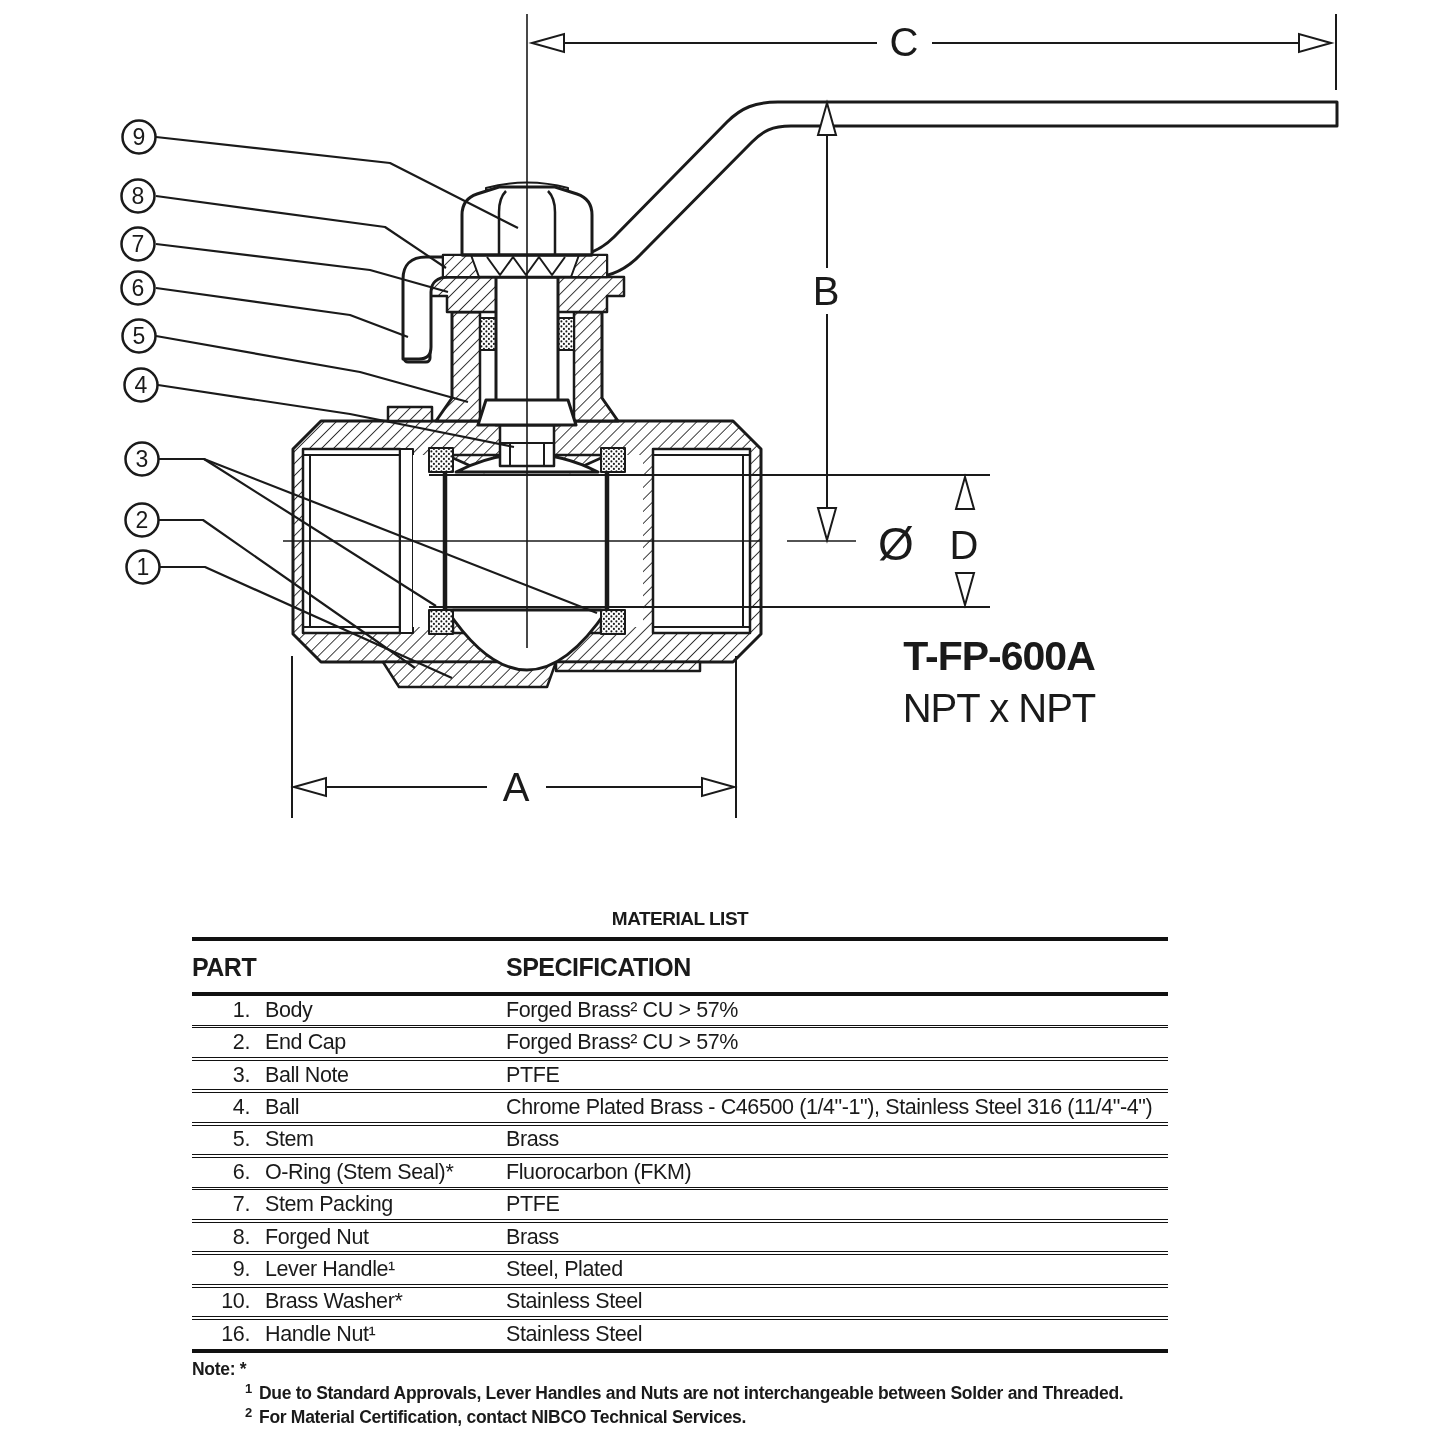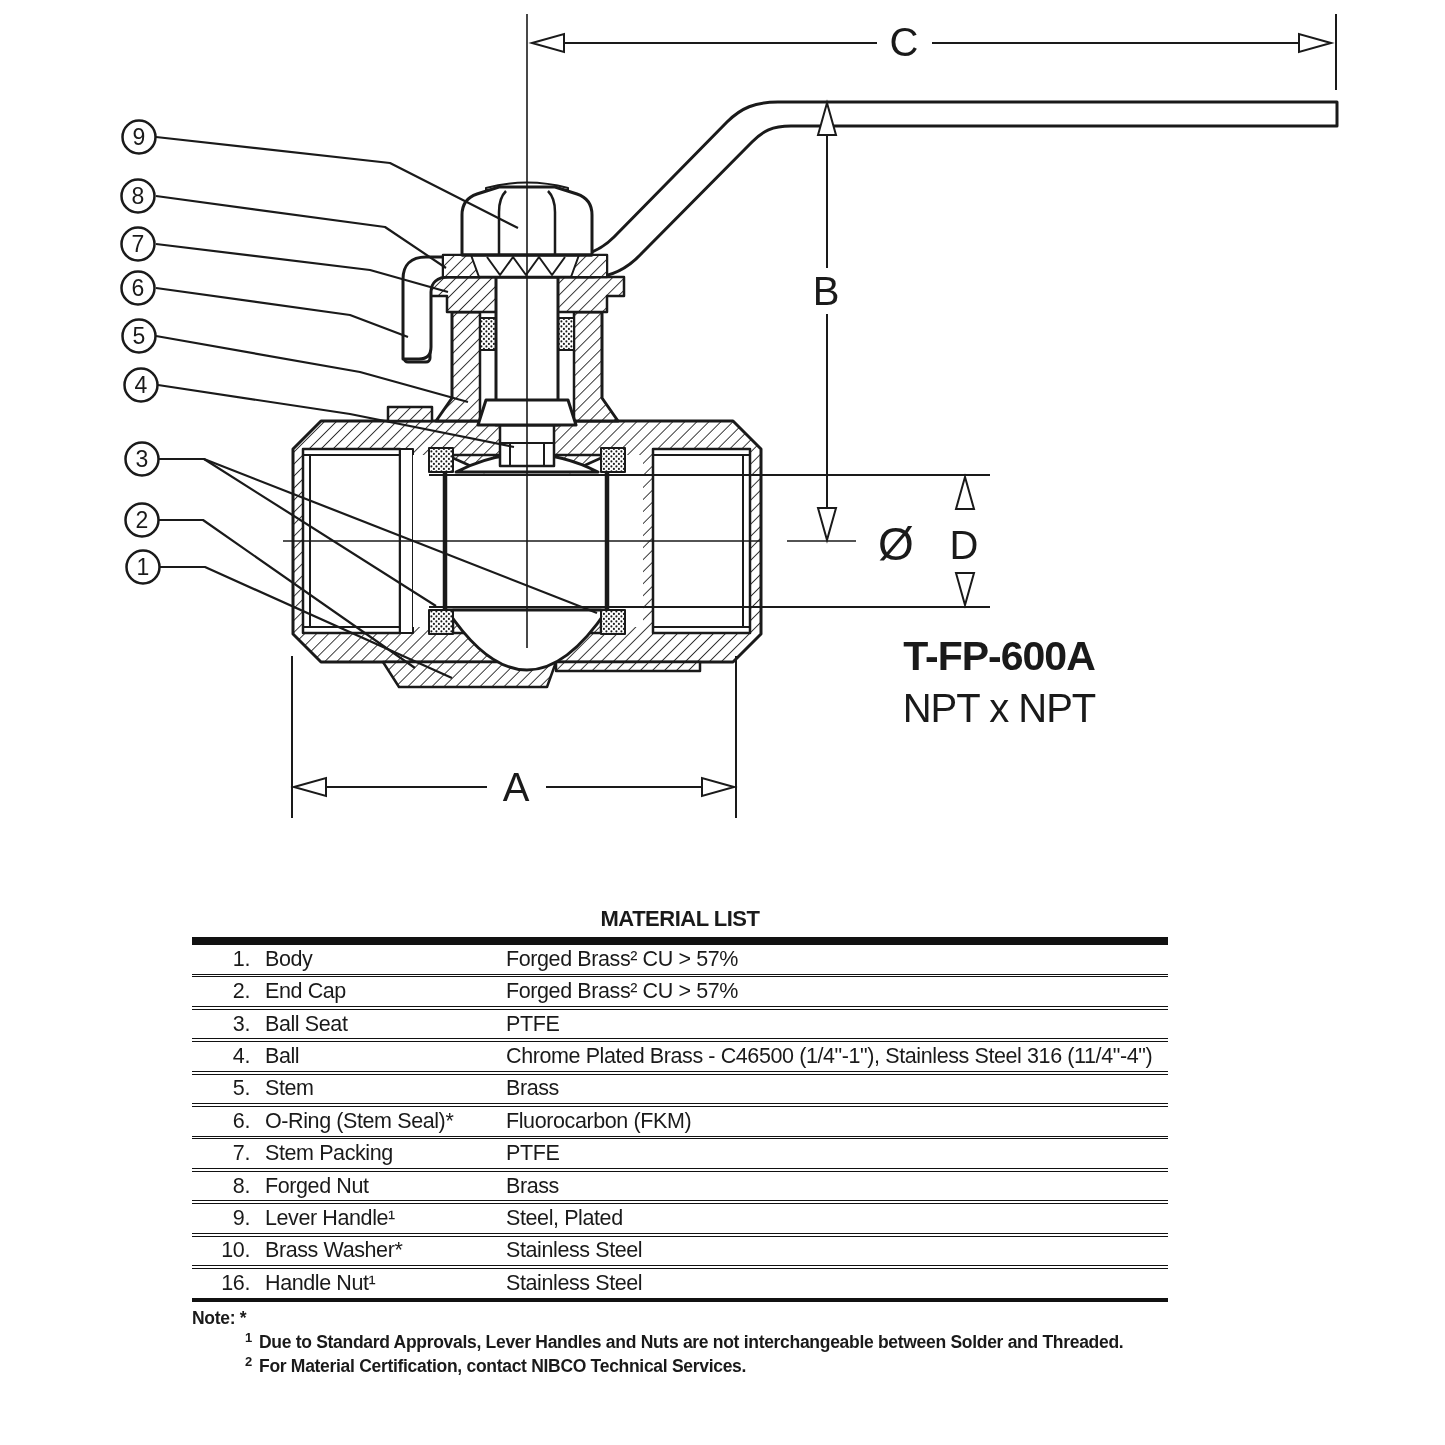--- a/index.html
+++ b/index.html
@@ -1,21 +1,21 @@
 <!DOCTYPE html>
 <html><head>
 <meta charset="utf-8">
 <style>
   html,body{margin:0;padding:0;background:#fff;width:1445px;height:1445px;overflow:hidden;}
   body{font-family:"Liberation Sans",sans-serif;color:#1a1a1a;}
   #stage{position:relative;width:1445px;height:1445px;background:#ffffff;}
   #drawing{position:absolute;left:0;top:0;}
   
   #mat{position:absolute;left:192px;top:903px;width:976px;}
-  .tbl-title{font-size:22px;font-weight:bold;letter-spacing:-0.5px;text-align:center;height:34px;line-height:32px;}
+  .tbl-title{font-size:19px;font-weight:bold;letter-spacing:-0.5px;text-align:center;height:34px;line-height:32px;}
   .rule-thick{border-top:4px solid #111;}
   .rule-bottom{border-top:4.5px solid #111;}
   .hdr{display:flex;padding-top:13px;padding-bottom:12px;}
   .hdr .c1{width:314px;font-size:25px;font-weight:bold;letter-spacing:-0.5px;line-height:26px;}
   .hdr .c2{flex:1;font-size:25px;font-weight:bold;letter-spacing:-0.5px;line-height:26px;}
   .row{display:flex;height:28.6px;align-items:center;font-size:21.5px;letter-spacing:-0.4px;}
   .row .num{width:58px;text-align:right;}
   .row .part{width:241px;padding-left:15px;}
   .row .spec{flex:1;}
   .sep{height:1.8px;border-top:1.4px solid #111;border-bottom:1.4px solid #111;}
@@ -221,37 +221,41 @@
 
   <g fill="#1a1a1a" text-anchor="middle">
     <text x="999" y="670" font-size="41" font-weight="bold" letter-spacing="-1">T-FP-600A</text>
     <text x="999" y="722" font-size="40" letter-spacing="-1">NPT x NPT</text>
   </g>
 </svg>
 
 <div id="mat">
   <div class="tbl-title">MATERIAL LIST</div>
   <div class="rule-thick"></div>
+  <div class="hdr">
+    <div class="c1">PART</div>
+    <div class="c2">SPECIFICATION</div>
+  </div>
   <div class="rule-thick"></div>
 
   <div class="row">
     <div class="num">1.</div>
     <div class="part">Body</div>
     <div class="spec">Forged Brass² CU &gt; 57%</div>
   </div>
   <div class="sep"></div>
   <div class="row">
     <div class="num">2.</div>
     <div class="part">End Cap</div>
     <div class="spec">Forged Brass² CU &gt; 57%</div>
   </div>
   <div class="sep"></div>
   <div class="row">
     <div class="num">3.</div>
-    <div class="part">Ball Seat</div>
+    <div class="part">Ball Note</div>
     <div class="spec">PTFE</div>
   </div>
   <div class="sep"></div>
   <div class="row">
     <div class="num">4.</div>
     <div class="part">Ball</div>
     <div class="spec">Chrome Plated Brass - C46500 (1/4"-1"), Stainless Steel 316 (11/4"-4")</div>
   </div>
   <div class="sep"></div>
   <div class="row">

